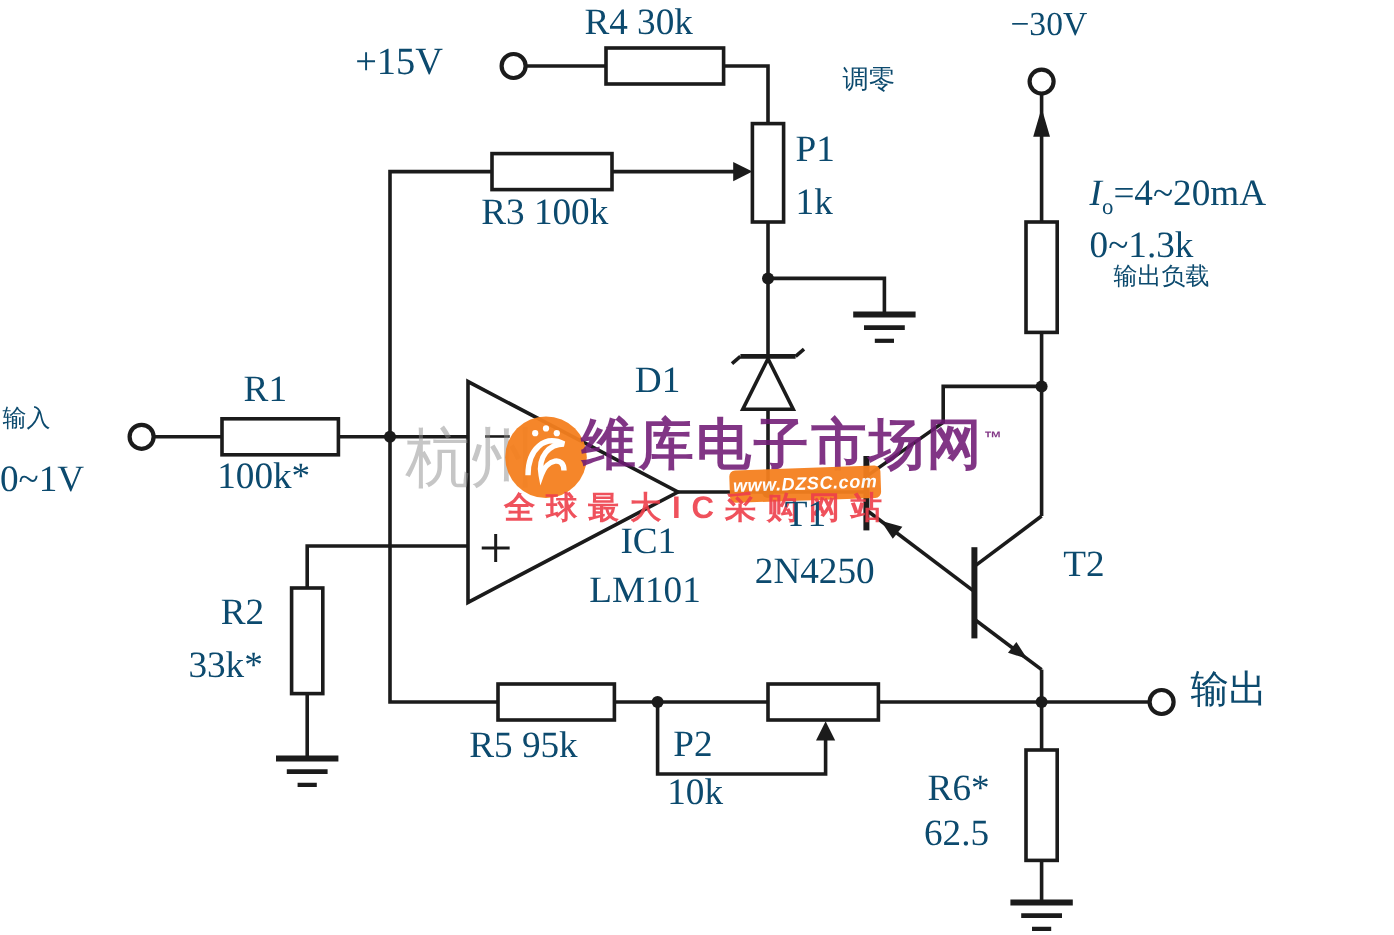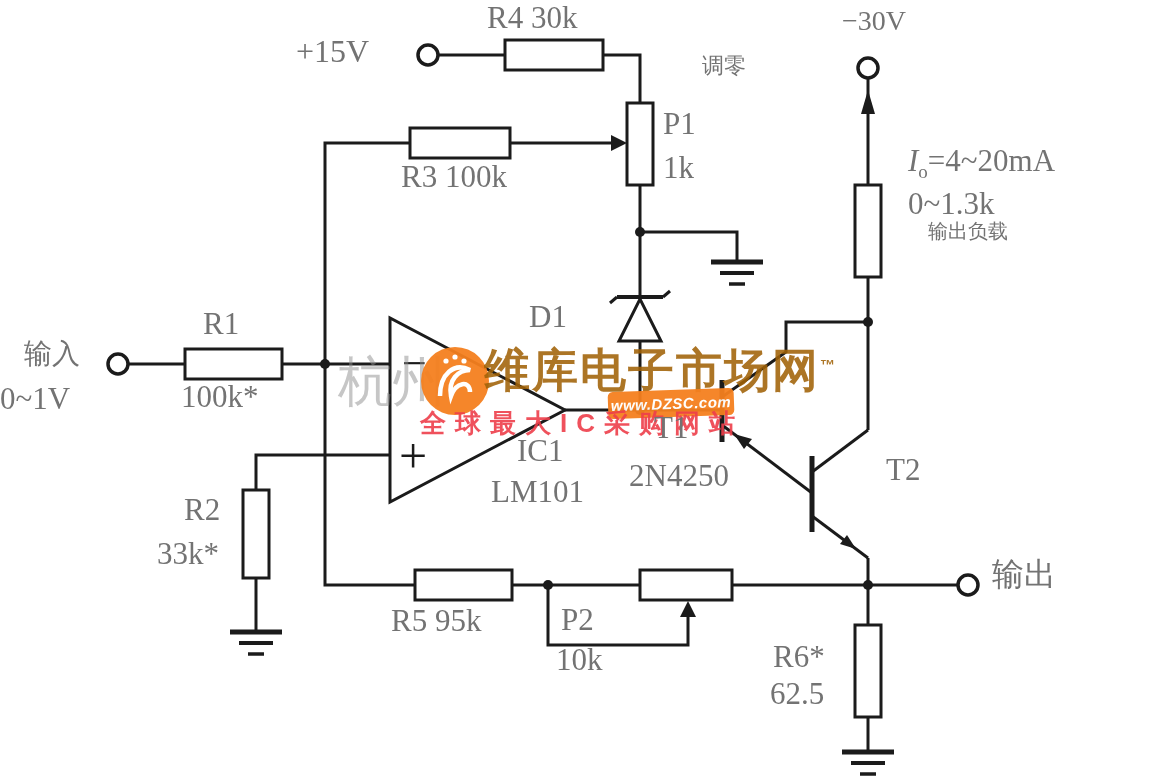--- a/index.html
+++ b/index.html
@@ -2,28 +2,28 @@
 <html><head>
 <meta charset="utf-8">
 <style>
   html,body{margin:0;padding:0;background:#ffffff;}
   .stage{
     position:relative;width:1162px;height:779px;background:#ffffff;overflow:hidden;
     font-family:"Liberation Serif",serif;color:#1b1b1b;
   }
   .schematic{position:absolute;left:0;top:0;z-index:1;}
   .labels{position:absolute;left:0;top:0;width:100%;height:100%;z-index:3;pointer-events:none;}
-  .lbl{position:absolute;white-space:nowrap;font-size:31px;color:#737373;line-height:1.05;}
+  .lbl{position:absolute;white-space:nowrap;font-size:31px;color:#0c4a6e;line-height:1.05;}
   .lbl sub{font-size:19px;}
   .ital{font-style:italic;}
   .watermark{position:absolute;left:16px;top:0;width:100%;height:100%;z-index:2;pointer-events:none;}
   .wm-gray{position:absolute;left:322px;top:346px;font-size:54px;color:#8f8f8f;opacity:.5;}
   .wm-logo{position:absolute;left:404px;top:346px;width:70px;height:70px;opacity:.95;}
   .wm-brand{
-    position:absolute;left:468px;top:340px;font-size:46px;font-weight:bold;color:#a16207;
+    position:absolute;left:468px;top:340px;font-size:46px;font-weight:bold;color:#701a75;
     font-family:"Liberation Sans",sans-serif;letter-spacing:2px;opacity:.88;white-space:nowrap;
   }
   .wm-brand sup{font-size:15px;vertical-align:super;letter-spacing:0;}
   .wm-banner{
     position:absolute;left:592px;top:390px;width:126px;height:27px;background:#f5801f;border-radius:5px;
     transform:rotate(-2deg);display:flex;align-items:center;justify-content:center;opacity:.95;
   }
   .wm-banner span{color:#ffffff;font:italic bold 15px "Liberation Sans",sans-serif;letter-spacing:0.5px;}
   .wm-slogan{
     position:absolute;left:404px;top:406px;font-size:26px;font-weight:bold;color:#ee3f4b;
@@ -159,21 +159,21 @@
     <div class="lbl" style="left:663px;top:108px">P1</div>
     <div class="lbl" style="left:663px;top:152px">1k</div>
     <div class="lbl" style="left:842px;top:6px;font-size:28px">−30V</div>
 
     <div class="lbl" style="left:908px;top:145px">
       <span class="ital">I</span><sub>o</sub><span>=4~20mA</span>
     </div>
     <div class="lbl" style="left:908px;top:188px">0~1.3k</div>
     <div class="lbl" style="left:928px;top:221px;font-size:20px">输出负载</div>
 
-    <div class="lbl" style="left:24px;top:339px;font-size:28px">输入</div>
+    <div class="lbl" style="left:2px;top:339px;font-size:20px">输入</div>
     <div class="lbl" style="left:0px;top:383px">0~1V</div>
     <div class="lbl" style="left:203px;top:308px">R1</div>
     <div class="lbl" style="left:181px;top:381px">100k*</div>
     <div class="lbl" style="left:401px;top:161px">R3  100k</div>
     <div class="lbl" style="left:529px;top:301px">D1</div>
     <div class="lbl" style="left:517px;top:435px">IC1</div>
     <div class="lbl" style="left:491px;top:476px">LM101</div>
     <div class="lbl" style="left:654px;top:412px">T1</div>
     <div class="lbl" style="left:629px;top:460px">2N4250</div>
     <div class="lbl" style="left:886px;top:454px">T2</div>

